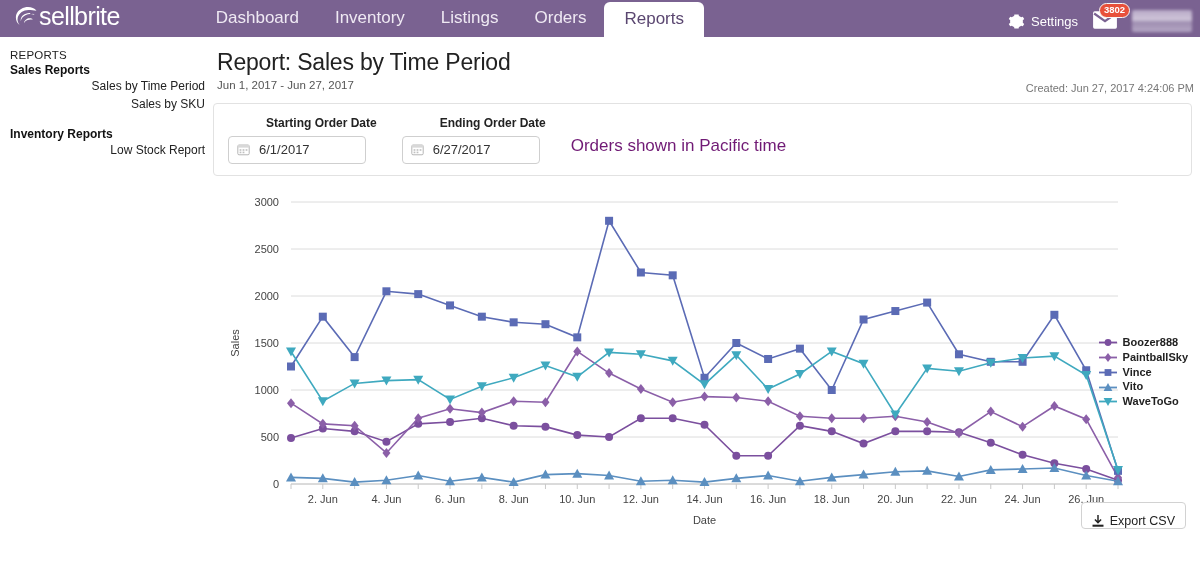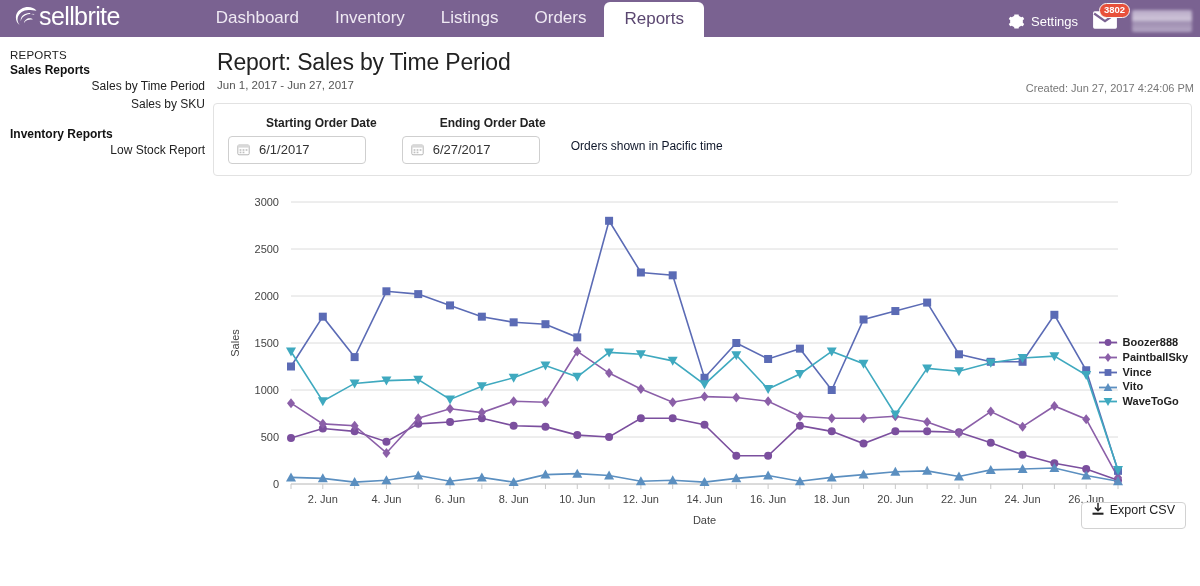--- a/index.html
+++ b/index.html
@@ -74,21 +74,21 @@
   }
   .field { margin-right:25px; }
   .field-label { font-size:12px; font-weight:700; color:#222; margin-bottom:6px;margin-left:38px; }
   .date-input {
     width:138px; height:28px; border:1px solid #cfcfcf; border-radius:4px;
     display:flex; align-items:center; gap:9px; padding:3px 8px;
     background:#fff; cursor:text;
   }
   .cal-icon { width:13px; height:13px; flex:0 0 13px; }
   .date-val { font-size:13px; color:#333; }
-  .tz-note { font-size:12px; color:#0f172a; margin-top:13px; }
+  .tz-note { font-size:17px; color:#701a75; margin-top:13px; }
   .gen-btn {
     position:absolute; right:14px; top:22px;
     background:#5fa3e8; color:#fff; border:none; border-radius:4px;
     height:28px; padding:0 11px; font-size:12px; font-weight:700;
     display:flex; align-items:center; gap:5px; cursor:pointer;
     font-family:"Liberation Sans", sans-serif;
   }
   .play-icon { width:12px; height:12px; flex:0 0 12px; }
 
   
@@ -98,21 +98,21 @@
     position:absolute; right:4px; top:144px;
     display:flex; flex-direction:column; gap:1px;
   }
   .legend-row { display:flex; align-items:center; gap:5px; cursor:pointer; }
   .legend-label { font-size:11px; font-weight:700; color:#222; line-height:1.25; }
 
   .export-wrap { position:absolute; right:6px; bottom:8px; }
   .export-btn {
     border:1px solid #d2d2d2; background:#fff; border-radius:4px;
     height:27px; padding:0 10px; font-size:12.5px; color:#222;
-    display:flex; align-items:flex-start; gap:6px; cursor:pointer;
+    display:flex; align-items:flex-end; gap:6px; cursor:pointer;
     font-family:"Liberation Sans", sans-serif;
   }
   .dl-icon { width:12px; height:13px; flex:0 0 12px; }
 </style>
 </head>
 <body>
 
 <div class="topnav">
   <div class="brand">
     <svg class="brand-mark" viewBox="0 0 40 40">

